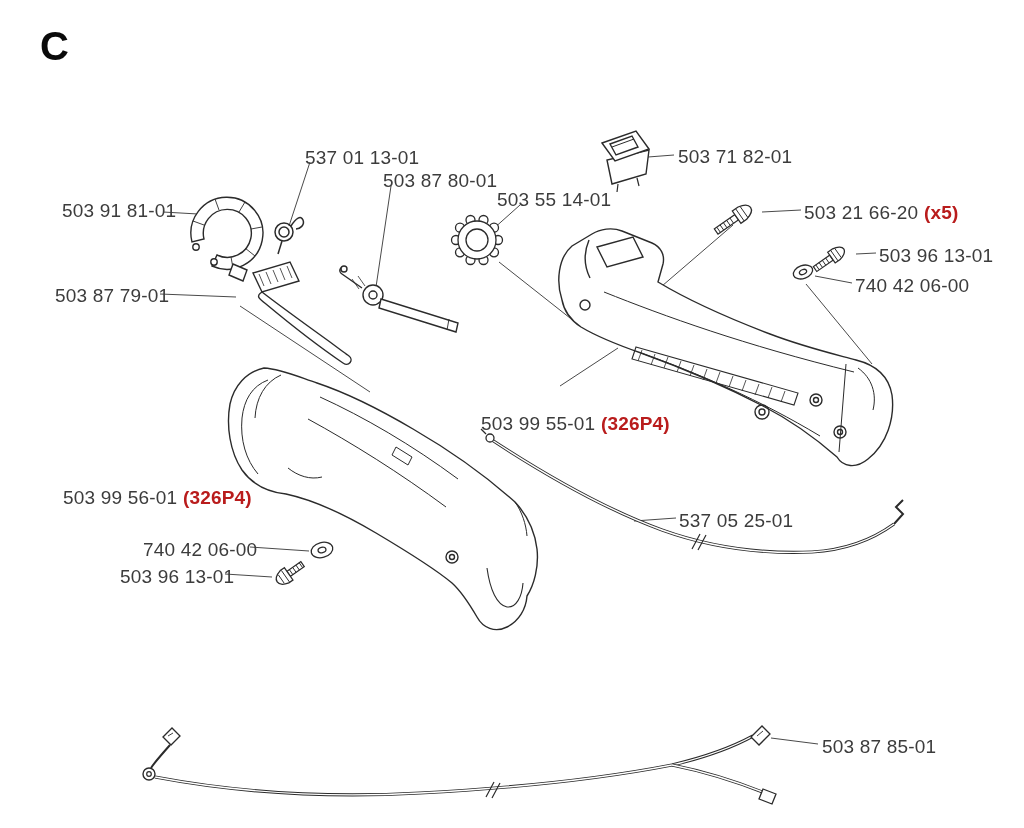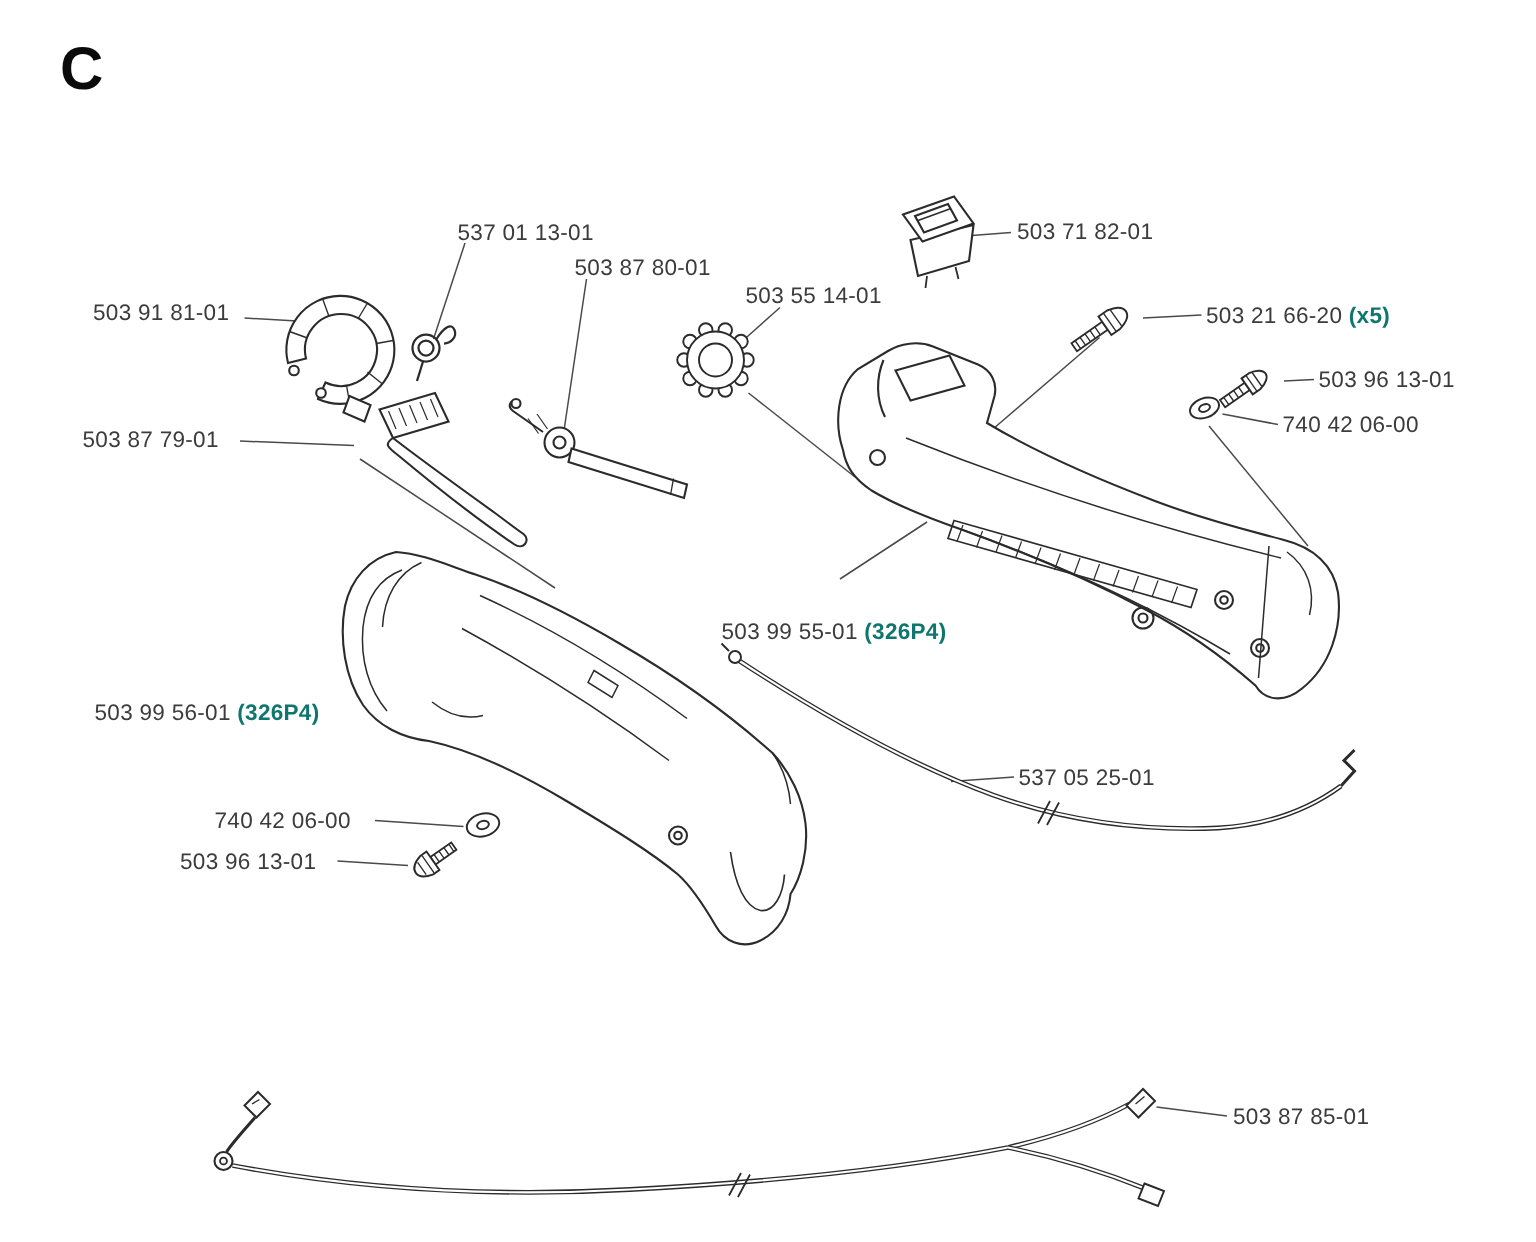--- a/index.html
+++ b/index.html
@@ -1,21 +1,21 @@
 <!DOCTYPE html>
 <html><head>
 <meta charset="utf-8">
 <style>
   html,body{margin:0;padding:0;background:#fff;}
   .stage{position:relative;width:1024px;height:828px;background:#fff;
          font-family:"Liberation Sans",sans-serif;overflow:hidden;}
   .art{position:absolute;left:0;top:0;}
   .section{position:absolute;left:40px;top:24px;font-size:40px;font-weight:700;color:#0a0a0a;}
-  .lbl{position:absolute;font-size:15px;color:#3c3c3c;white-space:nowrap;letter-spacing:.2px;}
-  .lbl .b{font-weight:700;color:#0f766e;}
+  .lbl{position:absolute;font-size:19px;color:#3c3c3c;white-space:nowrap;letter-spacing:.2px;}
+  .lbl .b{font-weight:700;color:#b91c1c;}
 </style>
 </head>
 <body>
 
 <div class="stage">
 
   <svg class="art" width="1024" height="828" viewBox="0 0 1024 828">
 
     <g stroke="#4a4a4a" stroke-width="1" fill="none">
       <path d="M310 162 L289 226"></path>
@@ -254,21 +254,21 @@
   <div class="lbl" style="left:62px;top:200px">
     <span>503 91 81-01</span>
   </div>
   <div class="lbl" style="left:55px;top:285px">
     <span>503 87 79-01</span>
   </div>
   <div class="lbl" style="left:481px;top:413px">
     <span>503 99 55-01</span>
     <span class="b">(326P4)</span>
   </div>
-  <div class="lbl" style="left:63px;top:467px">
+  <div class="lbl" style="left:63px;top:487px">
     <span>503 99 56-01</span>
     <span class="b">(326P4)</span>
   </div>
   <div class="lbl" style="left:143px;top:539px">
     <span>740 42 06-00</span>
   </div>
   <div class="lbl" style="left:120px;top:566px">
     <span>503 96 13-01</span>
   </div>
   <div class="lbl" style="left:679px;top:510px">

